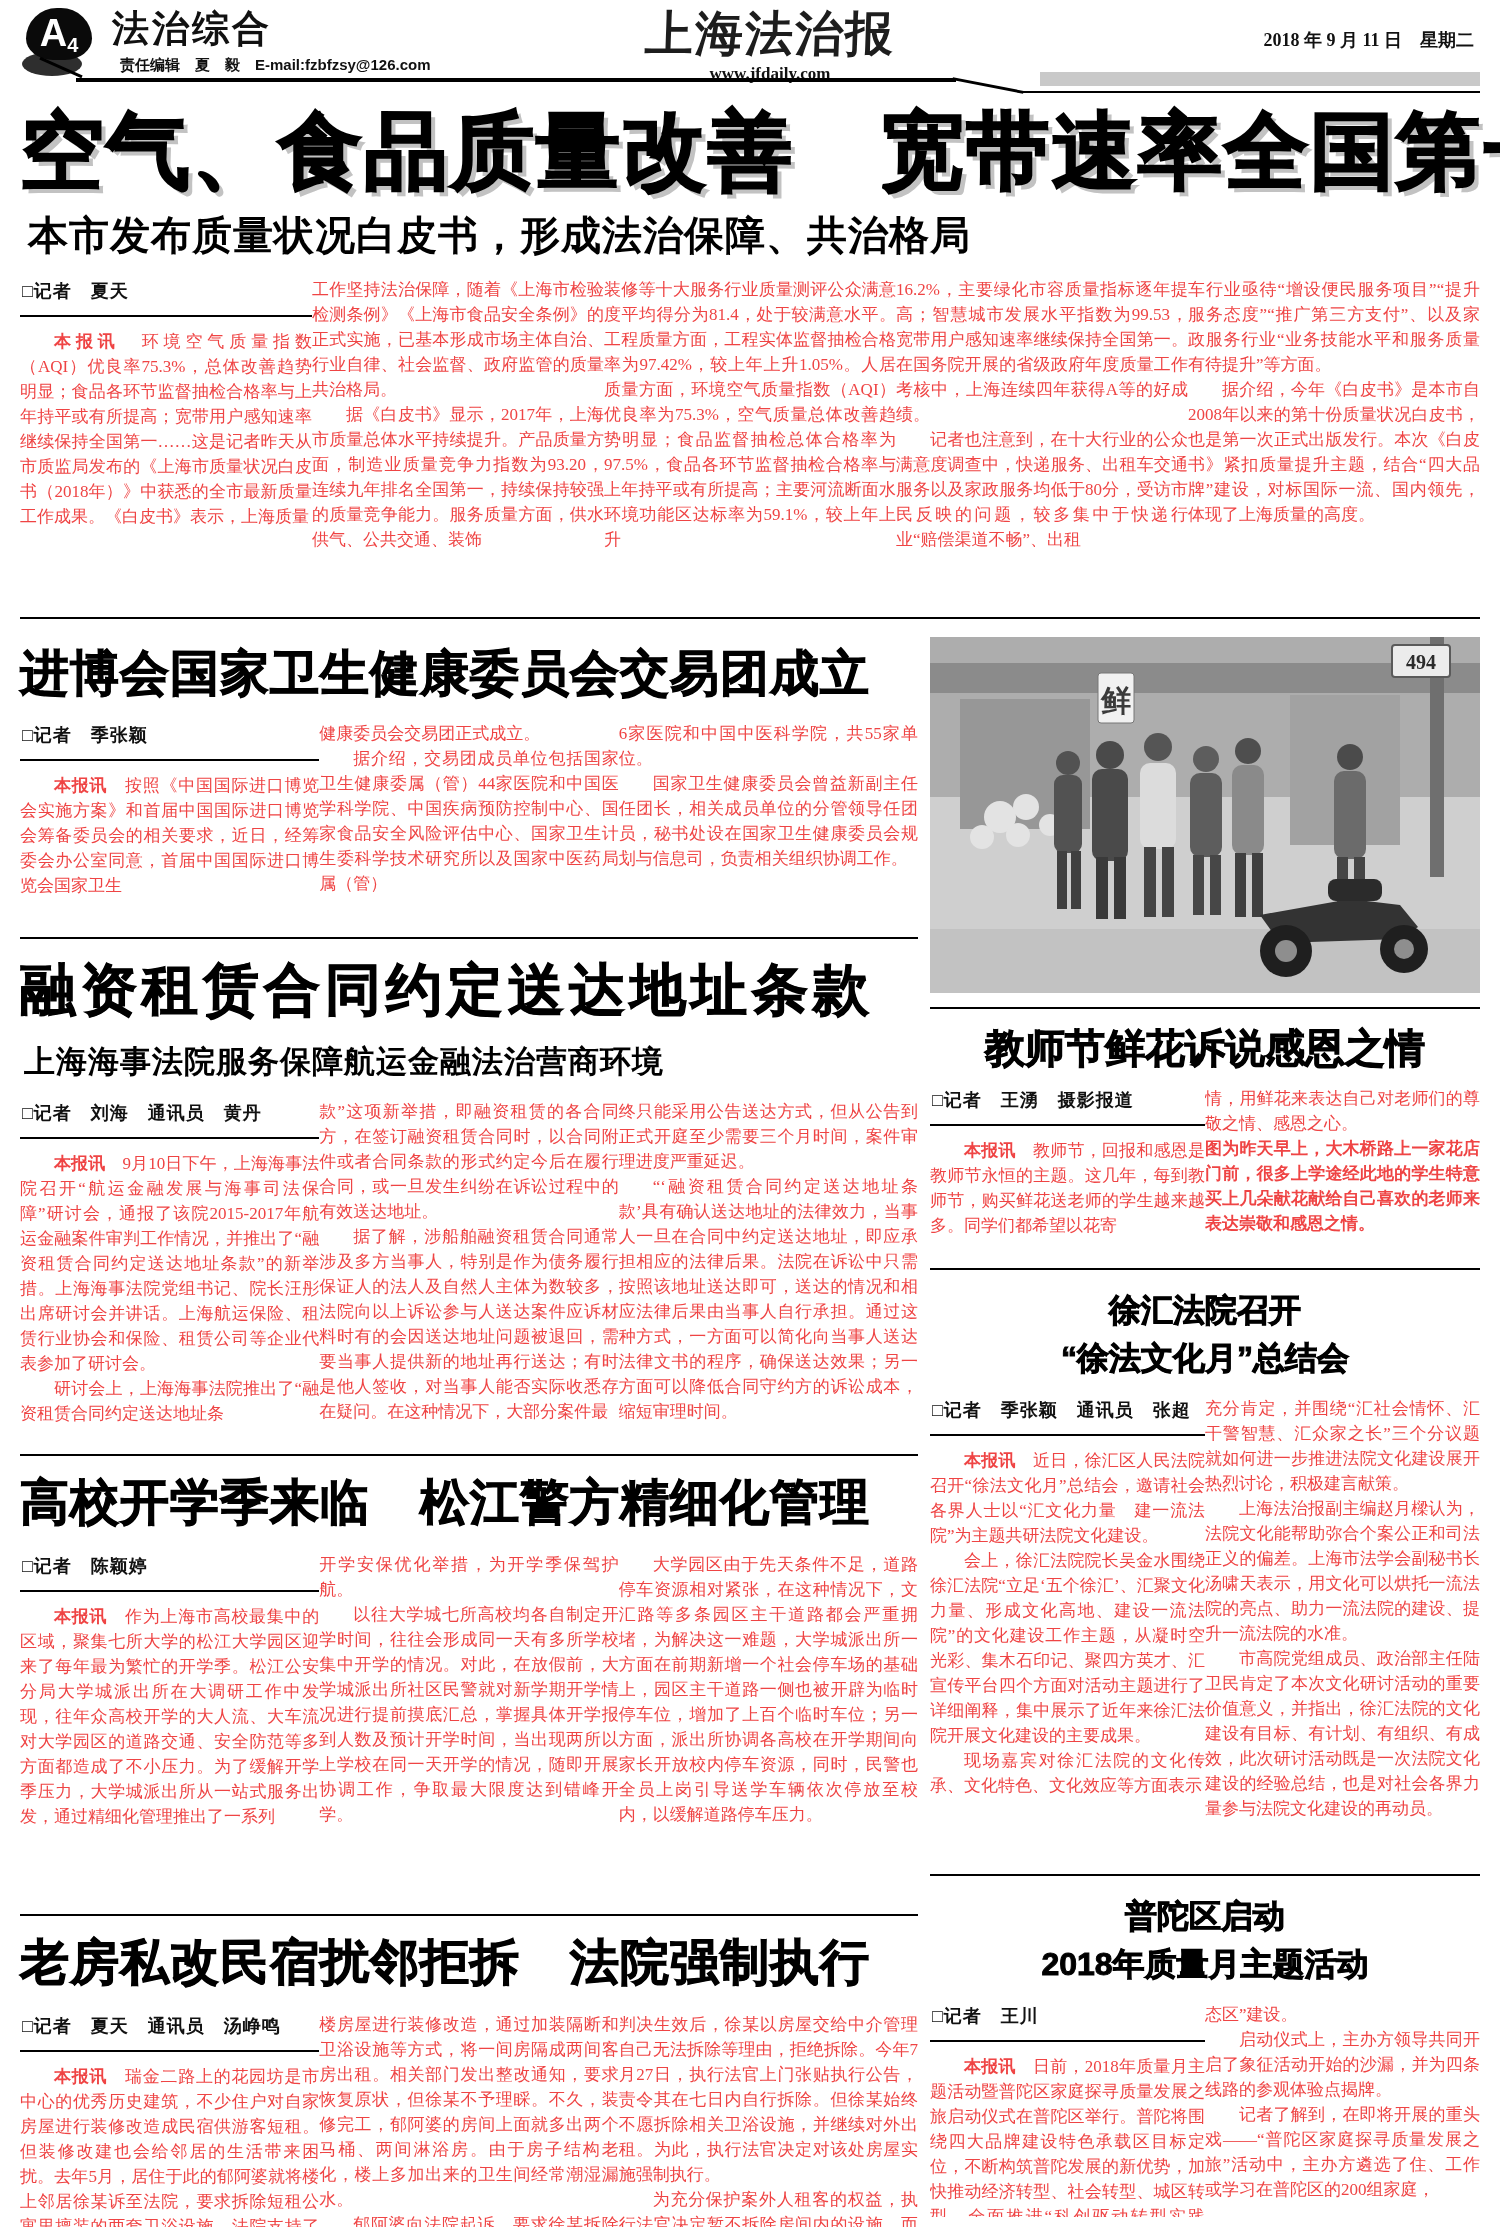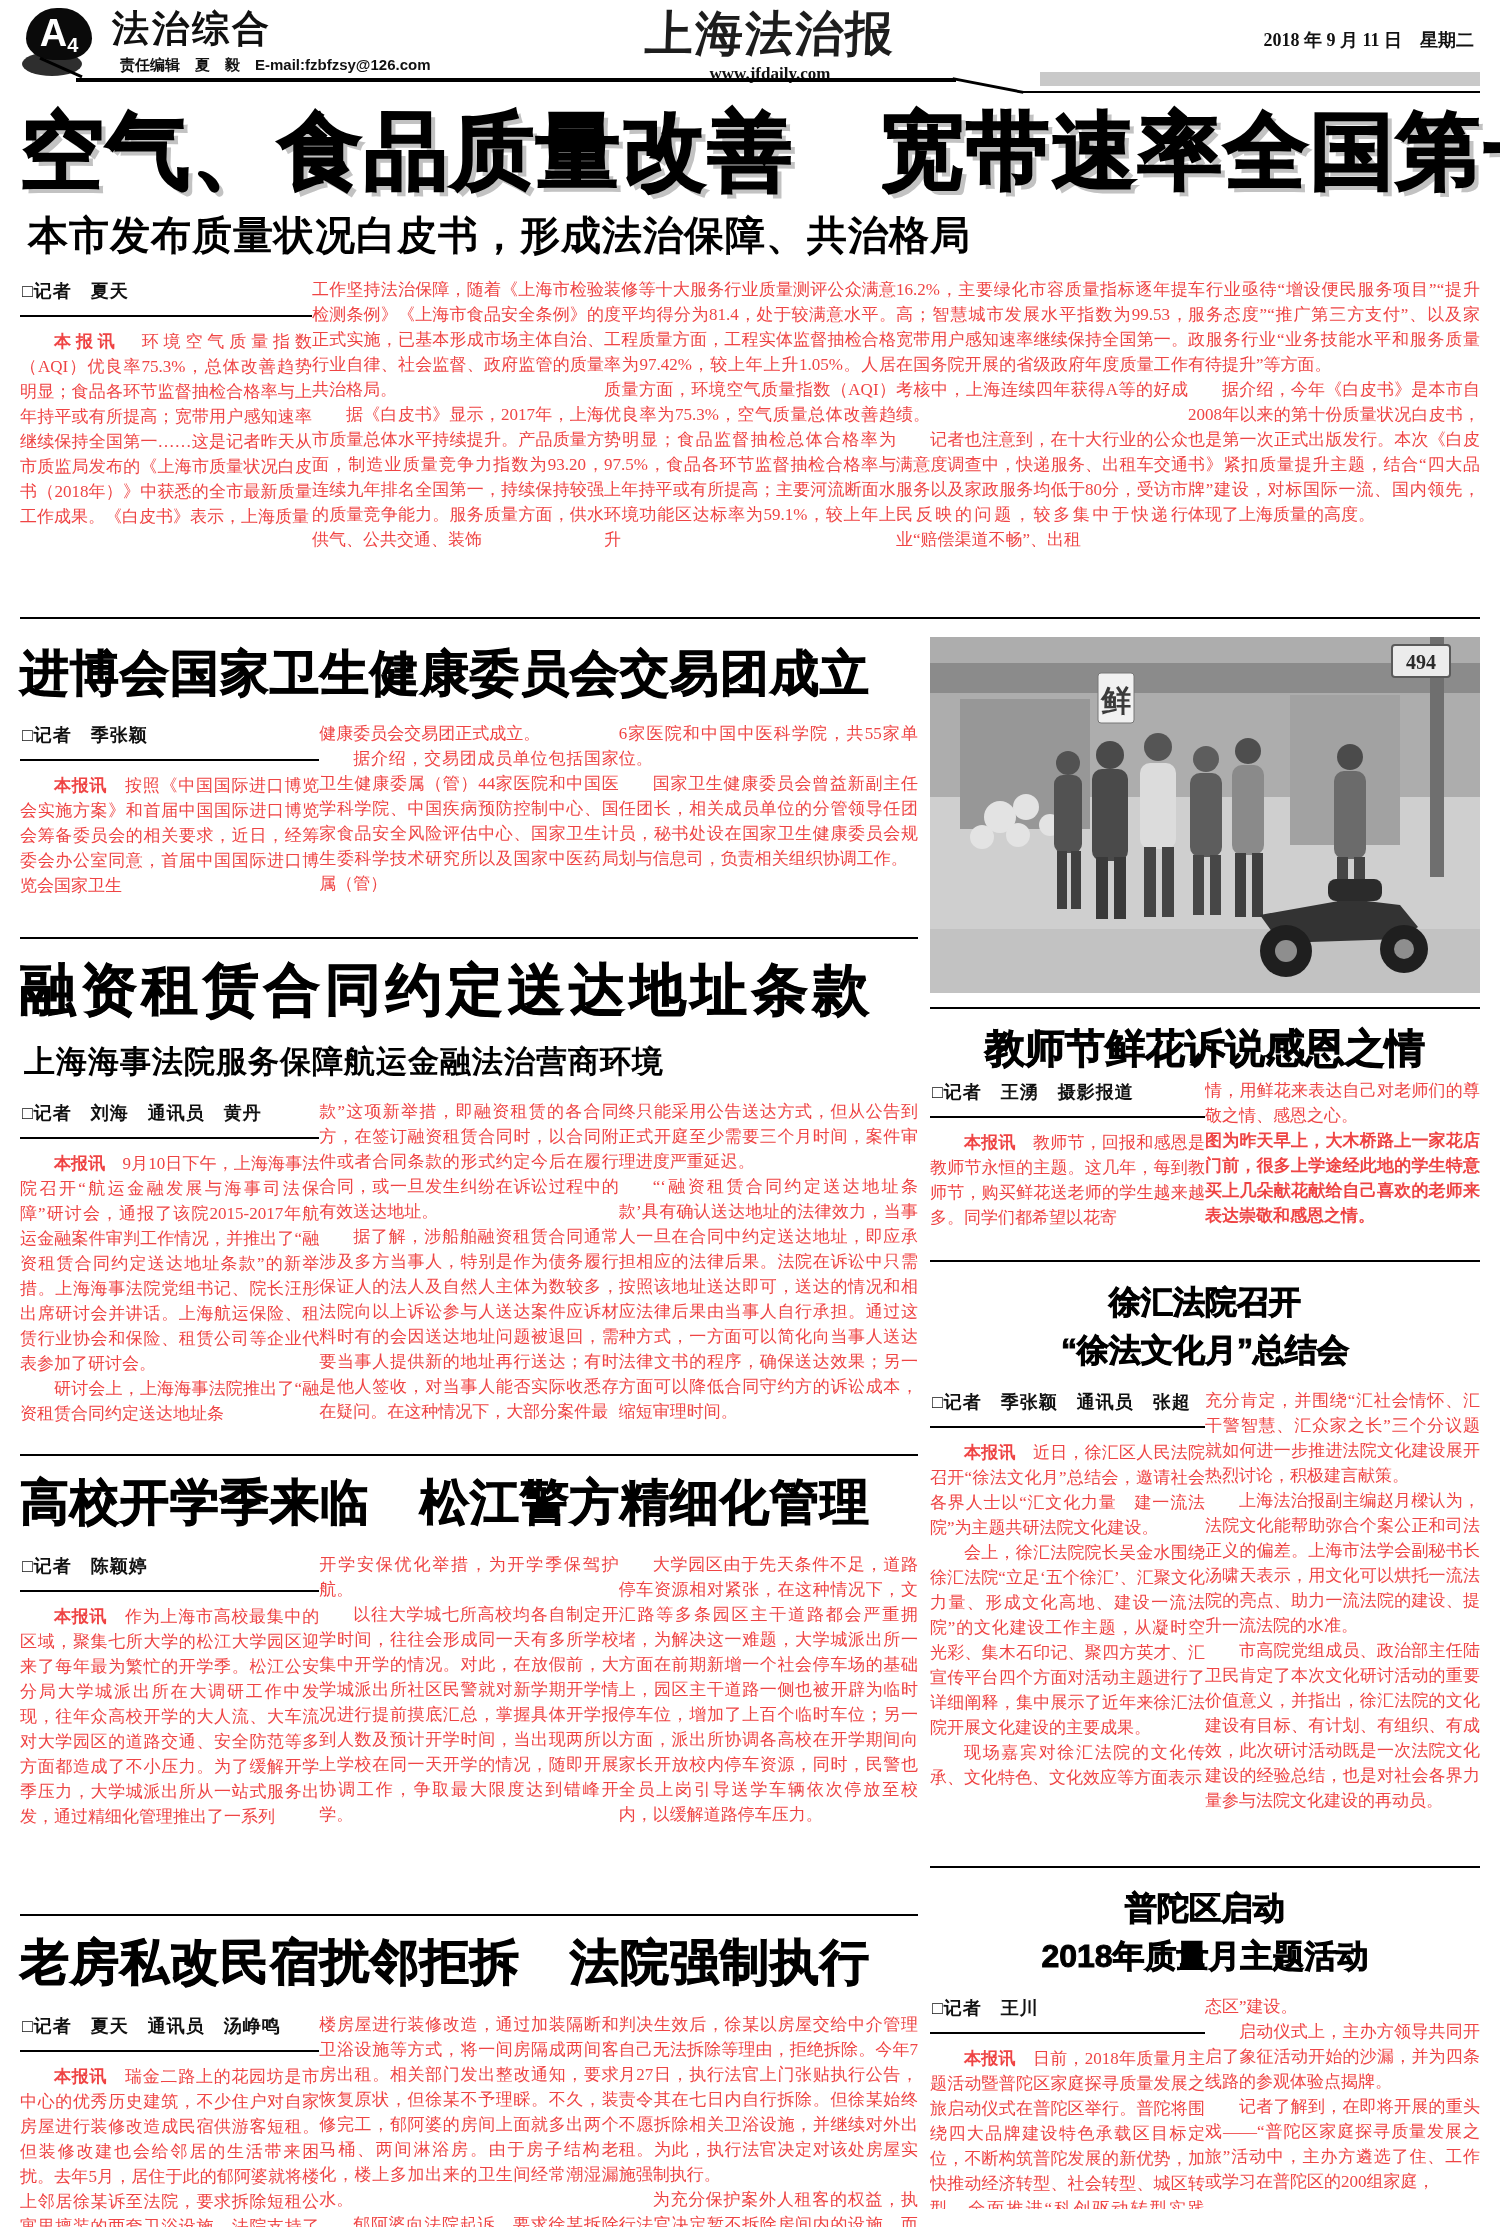--- a/index.html
+++ b/index.html
@@ -31,21 +31,21 @@
 
   
   h1,h2,h3,h4{margin:0;font-family:"Liberation Sans","DejaVu Sans",sans-serif;color:#000;}
   h1.main{font-size:84px;font-weight:900;text-align:center;letter-spacing:2px;line-height:1.12;
           margin:10px 0 2px;-webkit-text-stroke:2px #000;text-shadow:5px 5px 0 #c2c2c2;white-space:nowrap;}
   h2.main-sub{font-size:40px;font-weight:900;letter-spacing:1px;margin:10px 0 14px 8px;}
   .h-expo{font-size:49px;font-weight:900;letter-spacing:1px;margin:12px 0 14px;-webkit-text-stroke:1px #000;}
   .h-leasing{font-size:56px;font-weight:900;letter-spacing:5px;margin:14px 0 10px;-webkit-text-stroke:1px #000;}
   .h-leasing-sub{font-size:31px;font-weight:700;margin:12px 0 16px 4px;letter-spacing:1px;}
   .h-campus,.h-house{font-size:49px;font-weight:900;letter-spacing:1px;margin:14px 0 16px;-webkit-text-stroke:1px #000;}
-  .h-photostory{font-size:40px;font-weight:900;text-align:center;margin:12px 0 2px;-webkit-text-stroke:1px #000;}
+  .h-photostory{font-size:40px;font-weight:900;text-align:center;margin:12px 0 10px;-webkit-text-stroke:1px #000;}
   .h-2line{font-size:32px;font-weight:900;text-align:center;line-height:1.5;margin:16px 0 14px;-webkit-text-stroke:1px #000;}
 
   
   .cols{display:grid;overflow:hidden;}
   .cols5{grid-template-columns:repeat(5,1fr);height:330px;}
   .cols3{grid-template-columns:repeat(3,1fr);}
   .cols2{grid-template-columns:repeat(2,1fr);}
   .expo-cols{height:206px;}
   .leasing-cols{height:345px;}
   .campus-cols{height:352px;}

